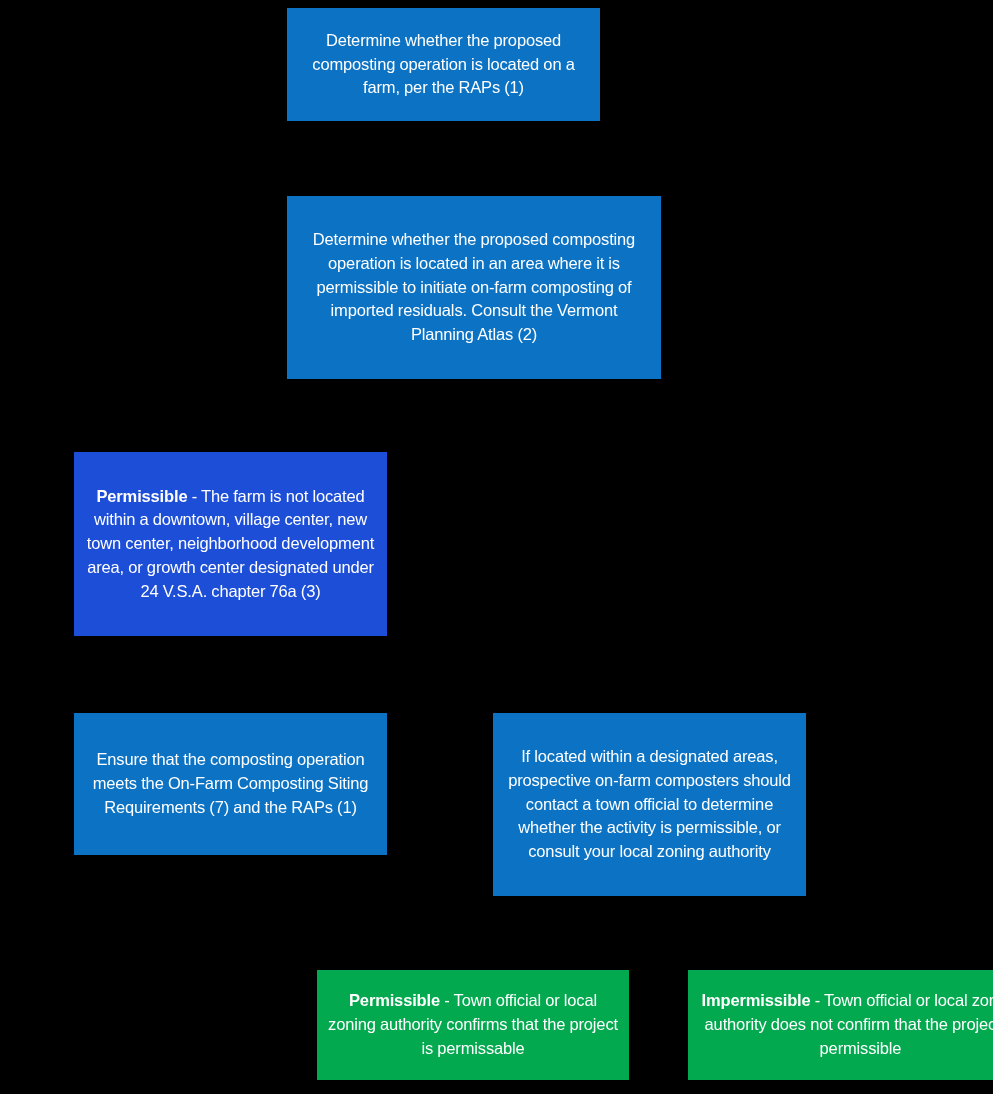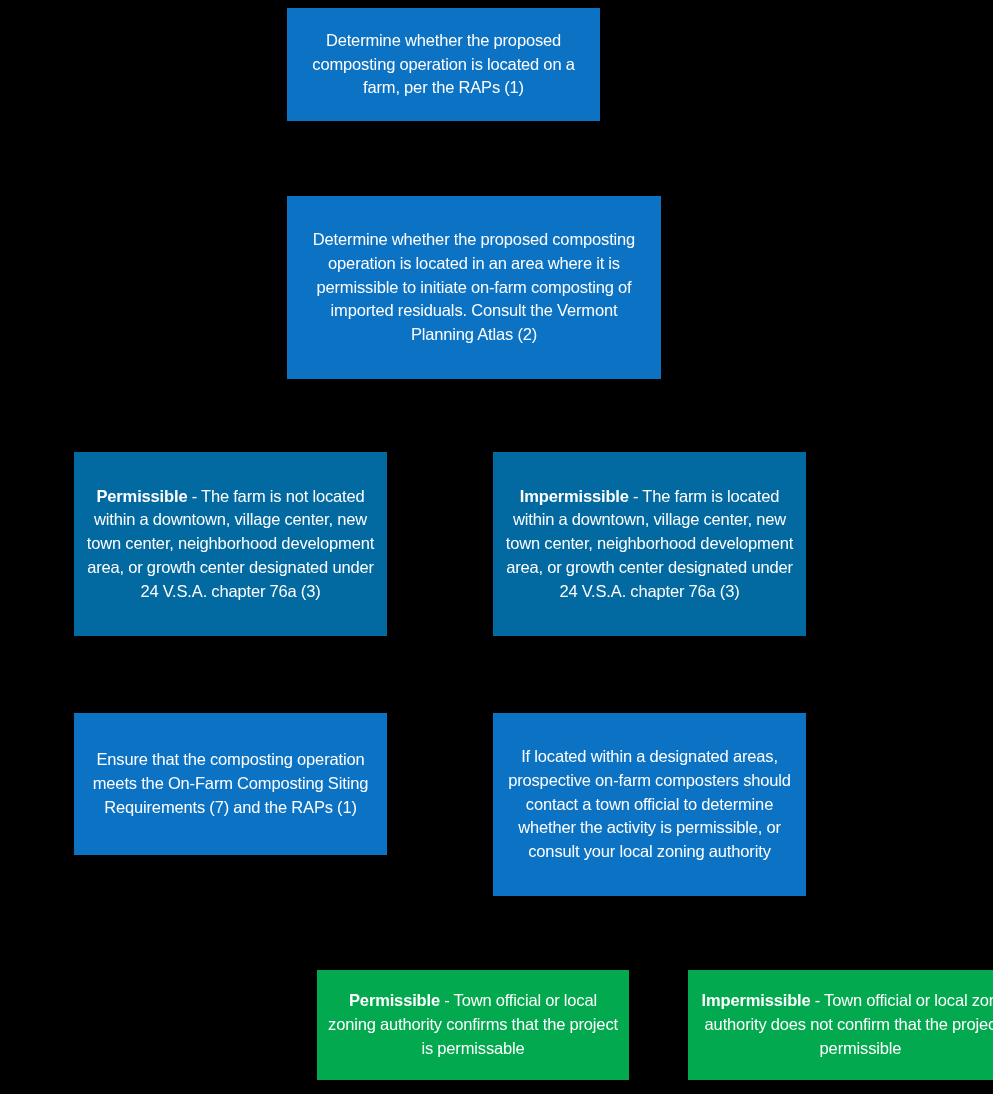--- a/index.html
+++ b/index.html
@@ -35,21 +35,21 @@
     line-height: 1.44;
     padding: 6px 10px;
     letter-spacing: -0.15px;
     word-spacing: -0.2px;
   }
   .node .node-text {
     display: block;
     width: 100%;
   }
   .node.blue   { background: #0b72c4; }
-  .node.gray   { background: #0369a1; }
+  .node.gray   { background: #1d4ed8; }
   .node.green  { background: #03a94e; }
 
   
   #node-farm-determination      { left: 287px; top: 8px;   width: 313px; height: 113px; justify-content: center; }
   #node-area-determination      { left: 287px; top: 196px; width: 374px; height: 183px; }
   #node-permissible-area        { left: 74px;  top: 452px; width: 313px; height: 184px; }
   #node-impermissible-area      { left: 493px; top: 452px; width: 313px; height: 184px; }
   #node-siting-requirements     { left: 74px;  top: 713px; width: 313px; height: 142px; }
   #node-contact-town-official   { left: 493px; top: 713px; width: 313px; height: 183px; }
   #node-town-confirms           { left: 317px; top: 970px; width: 312px; height: 110px; }
@@ -70,23 +70,20 @@
   </div>
 
   <div class="node blue" id="node-area-determination">
     <span class="node-text">Determine whether the proposed composting operation is located in an area where it is permissible to initiate on-farm composting of imported residuals. Consult the Vermont Planning Atlas (2)</span>
   </div>
 
   <div class="node gray" id="node-permissible-area">
     <span class="node-text"><b>Permissible</b><span> - The farm is not located within a downtown, village center, new town center, neighborhood development area, or growth center designated under 24 V.S.A. chapter 76a (3)</span></span>
   </div>
 
-  <div class="node gray" id="node-impermissible-area">
-    <span class="node-text"><b>Impermissible</b><span> - The farm is located within a downtown, village center, new town center, neighborhood development area, or growth center designated under 24 V.S.A. chapter 76a (3)</span></span>
-  </div>
 
   <div class="node blue" id="node-siting-requirements">
     <span class="node-text">Ensure that the composting operation meets the On-Farm Composting Siting Requirements (7) and the RAPs (1)</span>
   </div>
 
   <div class="node blue" id="node-contact-town-official">
     <span class="node-text">If located within a designated areas, prospective on-farm composters should contact a town official to determine whether the activity is permissible, or consult your local zoning authority</span>
   </div>
 
   <div class="node green" id="node-town-confirms">

